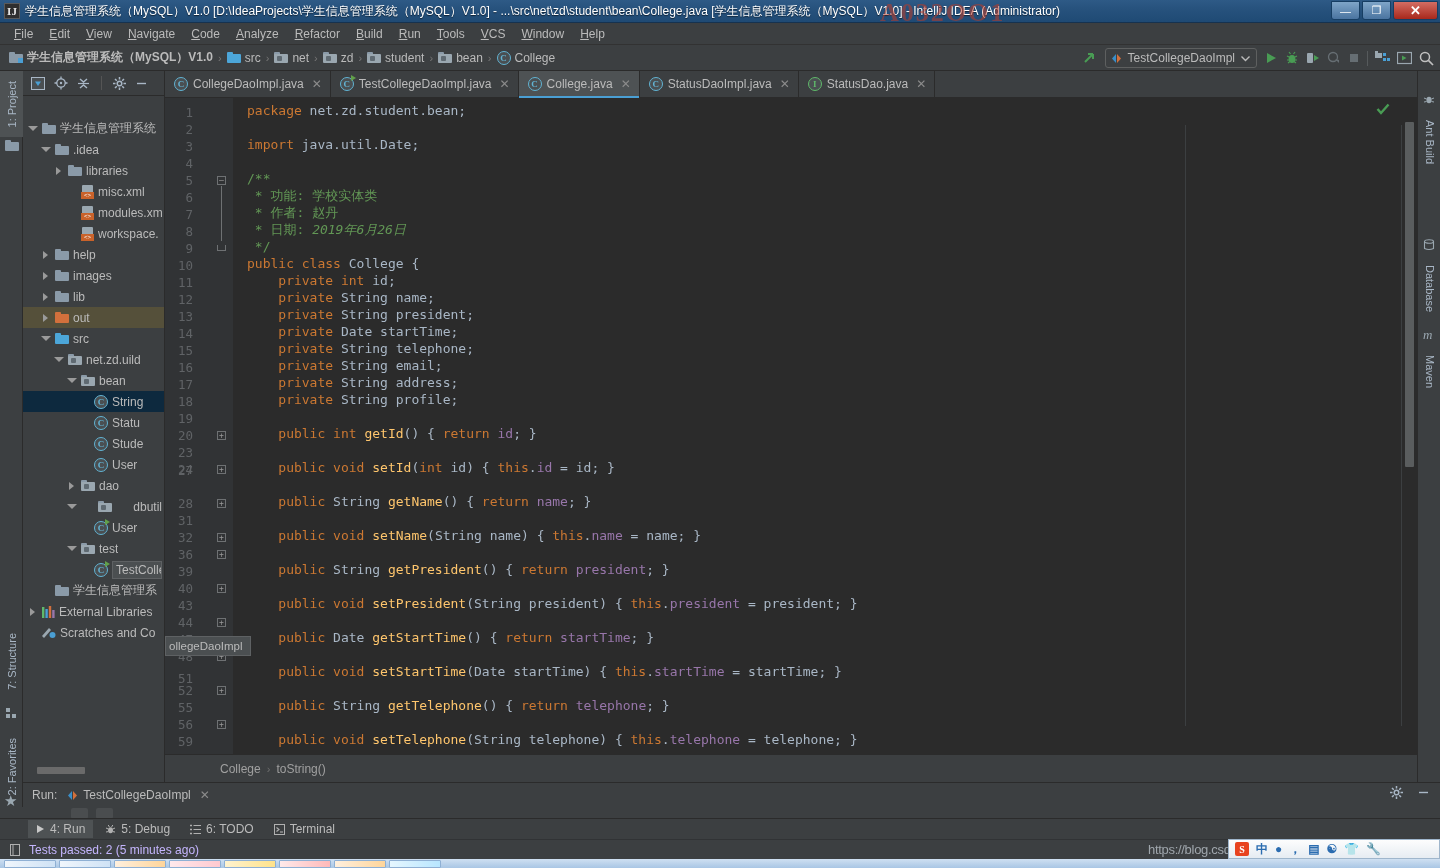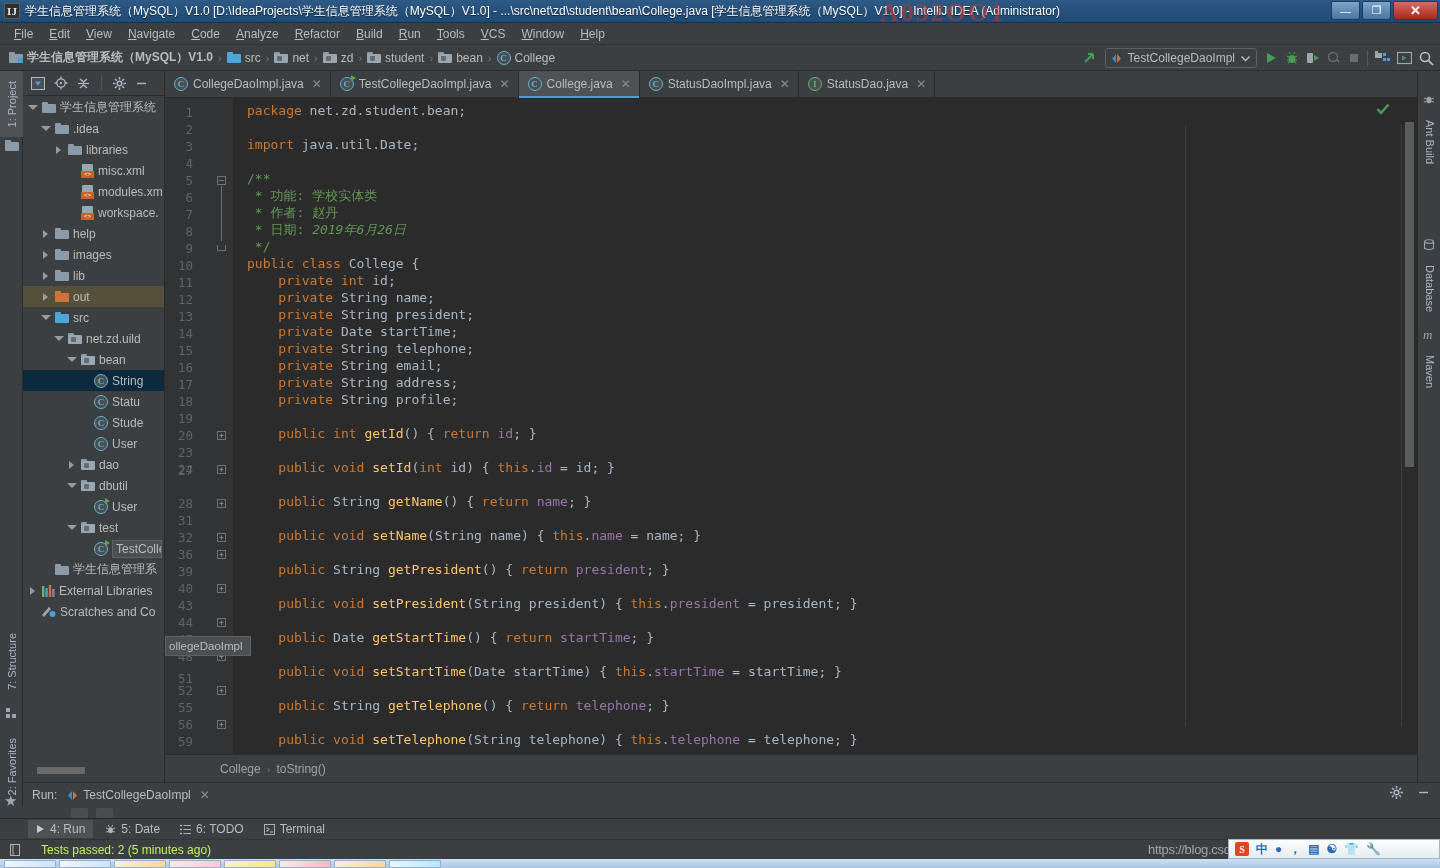--- a/index.html
+++ b/index.html
@@ -282,21 +282,21 @@
   }
   .bs-item.active { background:#4e5254; }
   .bs-right { position:absolute; right:12px; display:flex; align-items:center; gap:6px;margin-top:36px; }
 
   
   .statusbar {
     position:absolute; left:0; top:839px; width:1440px; height:20px;
     background:#3c3f41; display:flex; align-items:center; padding-left:10px; gap:7px;
     border-top:1px solid #313335;
   }
-  .status-txt { color:#bef264; font-size:12px; white-space:nowrap;margin-left:12px; }
+  .status-txt { color:#c4b5fd; font-size:12px; white-space:nowrap; }
   .status-watermark {
     position:absolute; left:1148px; top:2px;
     color:#9fa6ac; font-size:13px; white-space:nowrap; letter-spacing:-0.3px;
   }
   .ime-bar {
     position:absolute; right:0px; top:839px; width:212px; height:20px;
     background:linear-gradient(to bottom,#fdfdfd,#e6ecf2);
     border:1px solid #9fb6cc; display:flex; align-items:center; gap:7px; padding-left:6px;
   }
   .ime-ic { font-size:12px; color:#2b6cb0; font-weight:bold; }
@@ -569,21 +569,21 @@
             <path d="M6.5 0 L6.5 2.5 M6.5 10.5 L6.5 13 M0 6.5 L2.5 6.5 M10.5 6.5 L13 6.5 M2 2 L3.8 3.8 M9.2 9.2 L11 11 M11 2 L9.2 3.8 M3.8 9.2 L2 11" stroke="#a9b7c6" stroke-width="1.5"></path>
           </svg>
       </span>
       <span class="ico">
         <svg width="13" height="13" viewBox="0 0 13 13">
             <path d="M2 6.5 L11 6.5" stroke="#a9b7c6" stroke-width="1.4"></path>
           </svg>
       </span>
     </div>
     <div class="pp-tree" id="tree">
-        <div class="tnode" style="padding-left: 4px;">
+        <div class="tnode" style="padding-left: 4px; margin-top: 21px;">
           <span class="arrow-slot">
             <span class="tri open"></span>
           </span>
           <span class="ico" style="display: inline-flex; align-items: center;">
             <span class="folder">
               <i></i>
             </span>
           </span>
           <span class="lbl">学生信息管理系统</span>
         </div>
@@ -739,21 +739,21 @@
           <span class="arrow-slot">
             <span class="tri"></span>
           </span>
           <span class="ico" style="display: inline-flex; align-items: center;">
             <span class="folder pkg">
               <i></i>
             </span>
           </span>
           <span class="lbl">dao</span>
         </div>
-        <div class="tnode" style="padding-left: 43px;">
+        <div class="tnode" style="padding-left: 43px; justify-content: space-between;">
           <span class="arrow-slot">
             <span class="tri open"></span>
           </span>
           <span class="ico" style="display: inline-flex; align-items: center;">
             <span class="folder pkg">
               <i></i>
             </span>
           </span>
           <span class="lbl">dbutil</span>
         </div>
@@ -975,21 +975,21 @@
       </span>
       <span>4: Run</span>
     </div>
     <div class="bs-item">
       <span class="ico">
         <svg width="11" height="11" viewBox="0 0 11 11">
             <ellipse cx="5.5" cy="6.2" rx="2.5" ry="3" fill="#b0b0b0"></ellipse>
             <path d="M1 4 L3.2 5 M10 4 L7.8 5 M1 8 L3.2 7.6 M10 8 L7.8 7.6 M4.4 3 L3.2 1 M6.6 3 L7.8 1" stroke="#b0b0b0" stroke-width="1"></path>
           </svg>
       </span>
-      <span>5: Date</span>
+      <span>5: Debug</span>
     </div>
     <div class="bs-item">
       <span class="ico">
         <svg width="11" height="11" viewBox="0 0 11 11">
             <path d="M0 1.5 L2 1.5 M0 5.5 L2 5.5 M0 9.5 L2 9.5" stroke="#b0b0b0" stroke-width="1.4"></path>
             <path d="M3.5 1.5 L11 1.5 M3.5 5.5 L11 5.5 M3.5 9.5 L11 9.5" stroke="#b0b0b0" stroke-width="1.2"></path>
           </svg>
       </span>
       <span>6: TODO</span>
     </div>

